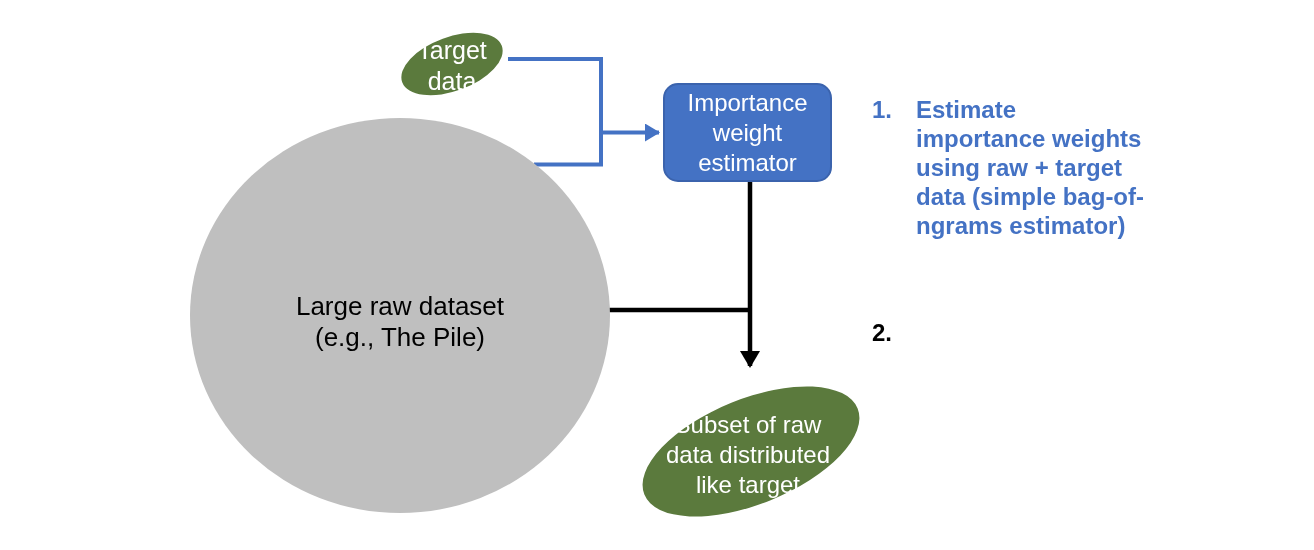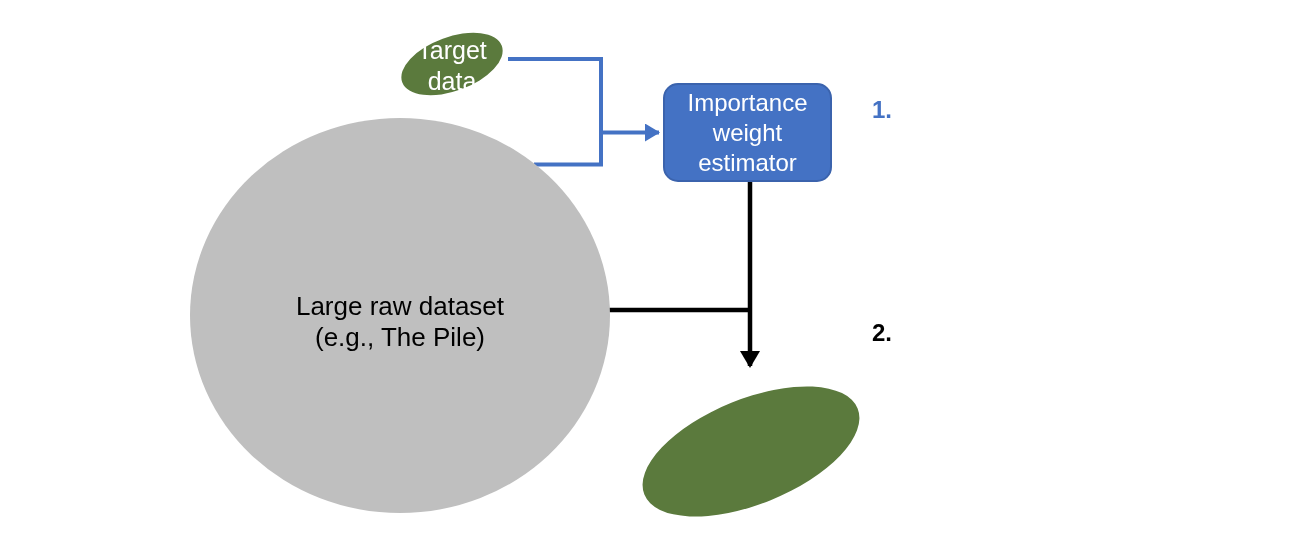--- a/index.html
+++ b/index.html
@@ -148,21 +148,29 @@
   <div class="shape box-estimator"></div>
   <div class="shape ellipse ellipse-subset"></div>
 
   <div class="shape-label label-light label-target">Target
 data</div>
   <div class="shape-label label-dark label-raw">Large raw dataset
 (e.g., The Pile)</div>
   <div class="shape-label label-light label-estimator">Importance
 weight
 estimator</div>
+  <div class="shape-label label-light label-subset">Subset of raw
+data distributed
+like target</div>
 
   <div class="step step-1">
     <div class="step-number">1.</div>
+    <div class="step-text">Estimate
+importance weights
+using raw + target
+data (simple bag-of-
+ngrams estimator)</div>
   </div>
   <div class="step step-2">
     <div class="step-number">2.</div>
   </div>
 
 </div>
 
 </body></html>

